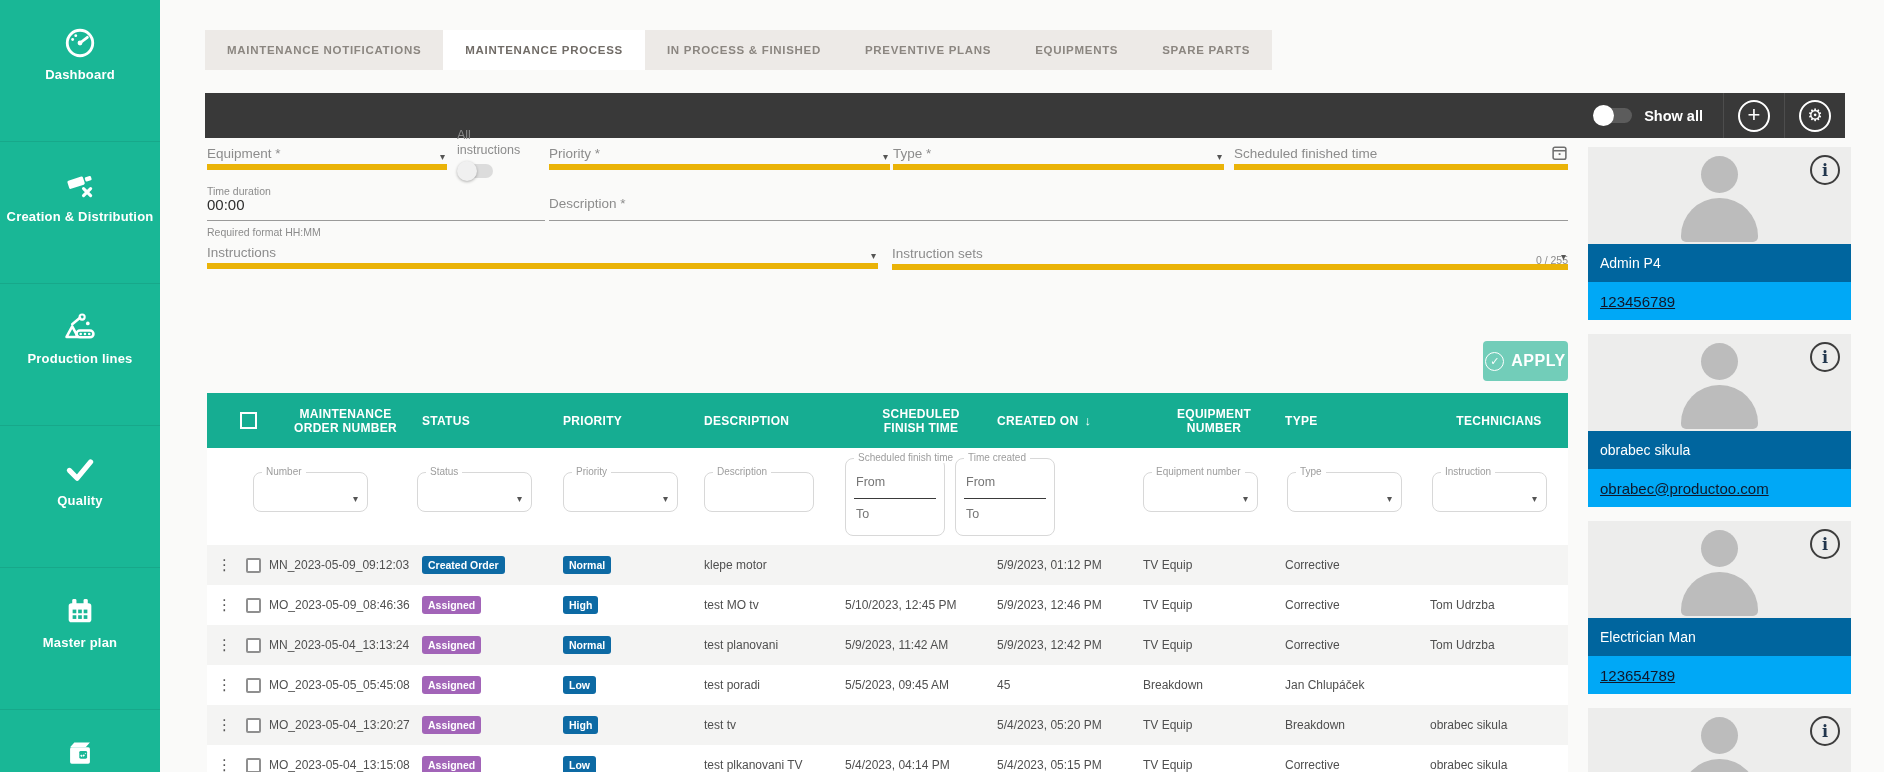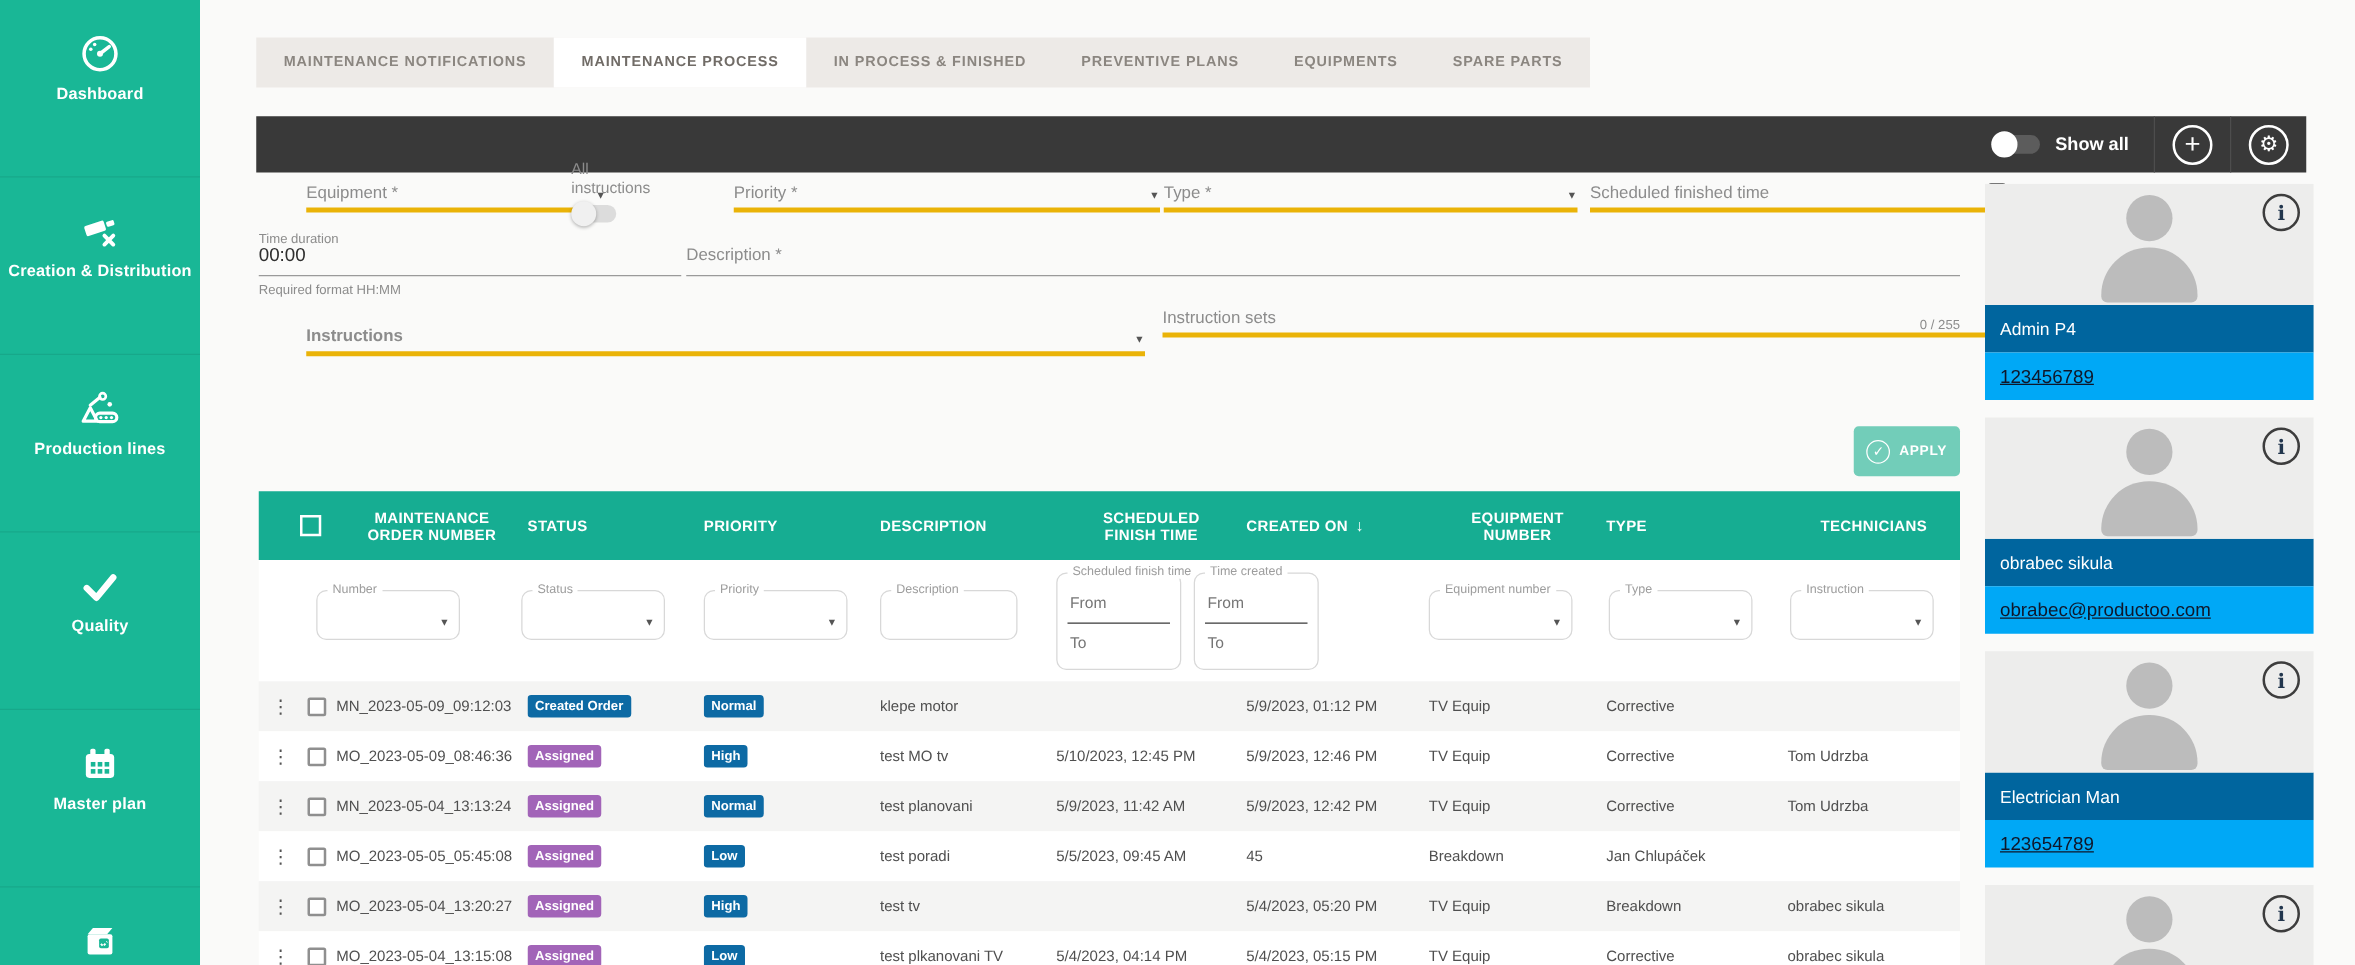--- a/index.html
+++ b/index.html
@@ -22,28 +22,28 @@
   
   #toolbar { position:absolute; left:205px; top:93px; width:1640px; height:45px; background:#393939; display:flex; align-items:center; justify-content:flex-end; }
   .toggle-dark { position:relative; width:36px; height:15px; border-radius:8px; background:#5c5c5c; margin-right:12px; cursor:pointer; }
   .toggle-dark .knob { position:absolute; left:-3px; top:-3px; width:21px; height:21px; border-radius:50%; background:#fff; }
   .showall-label { color:#fff; font-size:14.5px; font-weight:700; margin-right:20px; }
   .tb-divider { width:1px; height:45px; background:#4d4d4d; }
   .tb-btn { width:32px; height:32px; border:2px solid #fff; border-radius:50%; color:#fff; display:flex; align-items:center; justify-content:center; margin:0 14px; cursor:pointer; }
   .tb-btn.plus { font-size:22px; font-weight:400; padding-bottom:2px; }
   .tb-btn.gear { font-size:17px; }
   
-  .ufield { position:absolute; height:24px; border-bottom:4px solid #eab308; font-size:13.5px; color:#8c8c8c; cursor:pointer;margin-left:38px; }
+  .ufield { position:absolute; height:24px; border-bottom:6px solid #eab308; font-size:13.5px; color:#8c8c8c; cursor:pointer; }
   .ufield .arrow { position:absolute; right:2px; top:5px; font-size:10px; color:#555; }
   .small-label { position:absolute; font-size:10.5px; color:#8c8c8c; }
   .toggle-light { position:relative; width:34px; height:14px; border-radius:7px; background:#dcdcdc; cursor:pointer; }
   .toggle-light .knob { position:absolute; left:-2px; top:-3px; width:20px; height:20px; border-radius:50%; background:#f0f0f0; box-shadow:0 1px 3px rgba(0,0,0,.3); }
   #apply-btn { position:absolute; left:1483px; top:341px; width:85px; height:40px; border-radius:4px; background:#72cdb9; color:#fff; display:flex; align-items:center; justify-content:center; gap:7px; cursor:pointer; }
   #apply-btn .chk { width:19px; height:19px; border:1.5px solid #fff; border-radius:50%; font-size:11px; display:flex; align-items:center; justify-content:center; }
-  #apply-btn .lbl { font-size:11px; font-weight:700; letter-spacing:.5px; }
+  #apply-btn .lbl { font-size:16px; font-weight:700; letter-spacing:.5px; }
   
   #table { position:absolute; left:207px; top:393px; width:1361px; }
   .cols { display:grid; grid-template-columns:62px 153px 141px 141px 141px 152px 146px 142px 145px 138px; }
   #thead { height:55px; background:#16ad92; color:#fff; }
   #thead .hc { display:flex; align-items:center; font-size:12px; font-weight:700; letter-spacing:.3px; line-height:14px; cursor:pointer; }
   #thead .center { justify-content:center; text-align:center; }
   .cb-header { width:17px; height:17px; border:2px solid #fff; margin-left:33px; cursor:pointer; }
   .sort-arrow { margin-left:6px; font-size:13px; }
   
   #tfilter { position:relative; height:97px; background:#fff; }
@@ -195,21 +195,21 @@
       </svg></span>
 </div>
 
 <div class="small-label" style="left:207px;top:185px;">Time duration</div>
 <div style="position:absolute;left:207px;top:196px;width:338px;height:25px;border-bottom:1px solid #9a9a9a;font-size:15px;color:#2e2e2e;">00:00</div>
 <div class="small-label" style="left:207px;top:226px;">Required format HH:MM</div>
 
 <div style="position:absolute;left:549px;top:196px;width:1019px;height:25px;border-bottom:1px solid #9a9a9a;font-size:13.5px;color:#8c8c8c;"><span>Description *</span></div>
 <div class="small-label" style="left:1480px;top:226px;width:88px;text-align:right;margin-top:28px;">0 / 255</div>
 
-<div class="ufield" style="left:207px;top:261px;width:671px;font-weight:bold;">
+<div class="ufield" style="left:207px;top:245px;width:671px;">
   <span>Instructions</span>
   <span class="arrow">▾</span>
 </div>
 <div class="ufield" style="left:892px;top:246px;width:676px;">
   <span>Instruction sets</span>
   <span class="arrow">▾</span>
 </div>
 
 <div id="apply-btn">
   <span class="chk">

